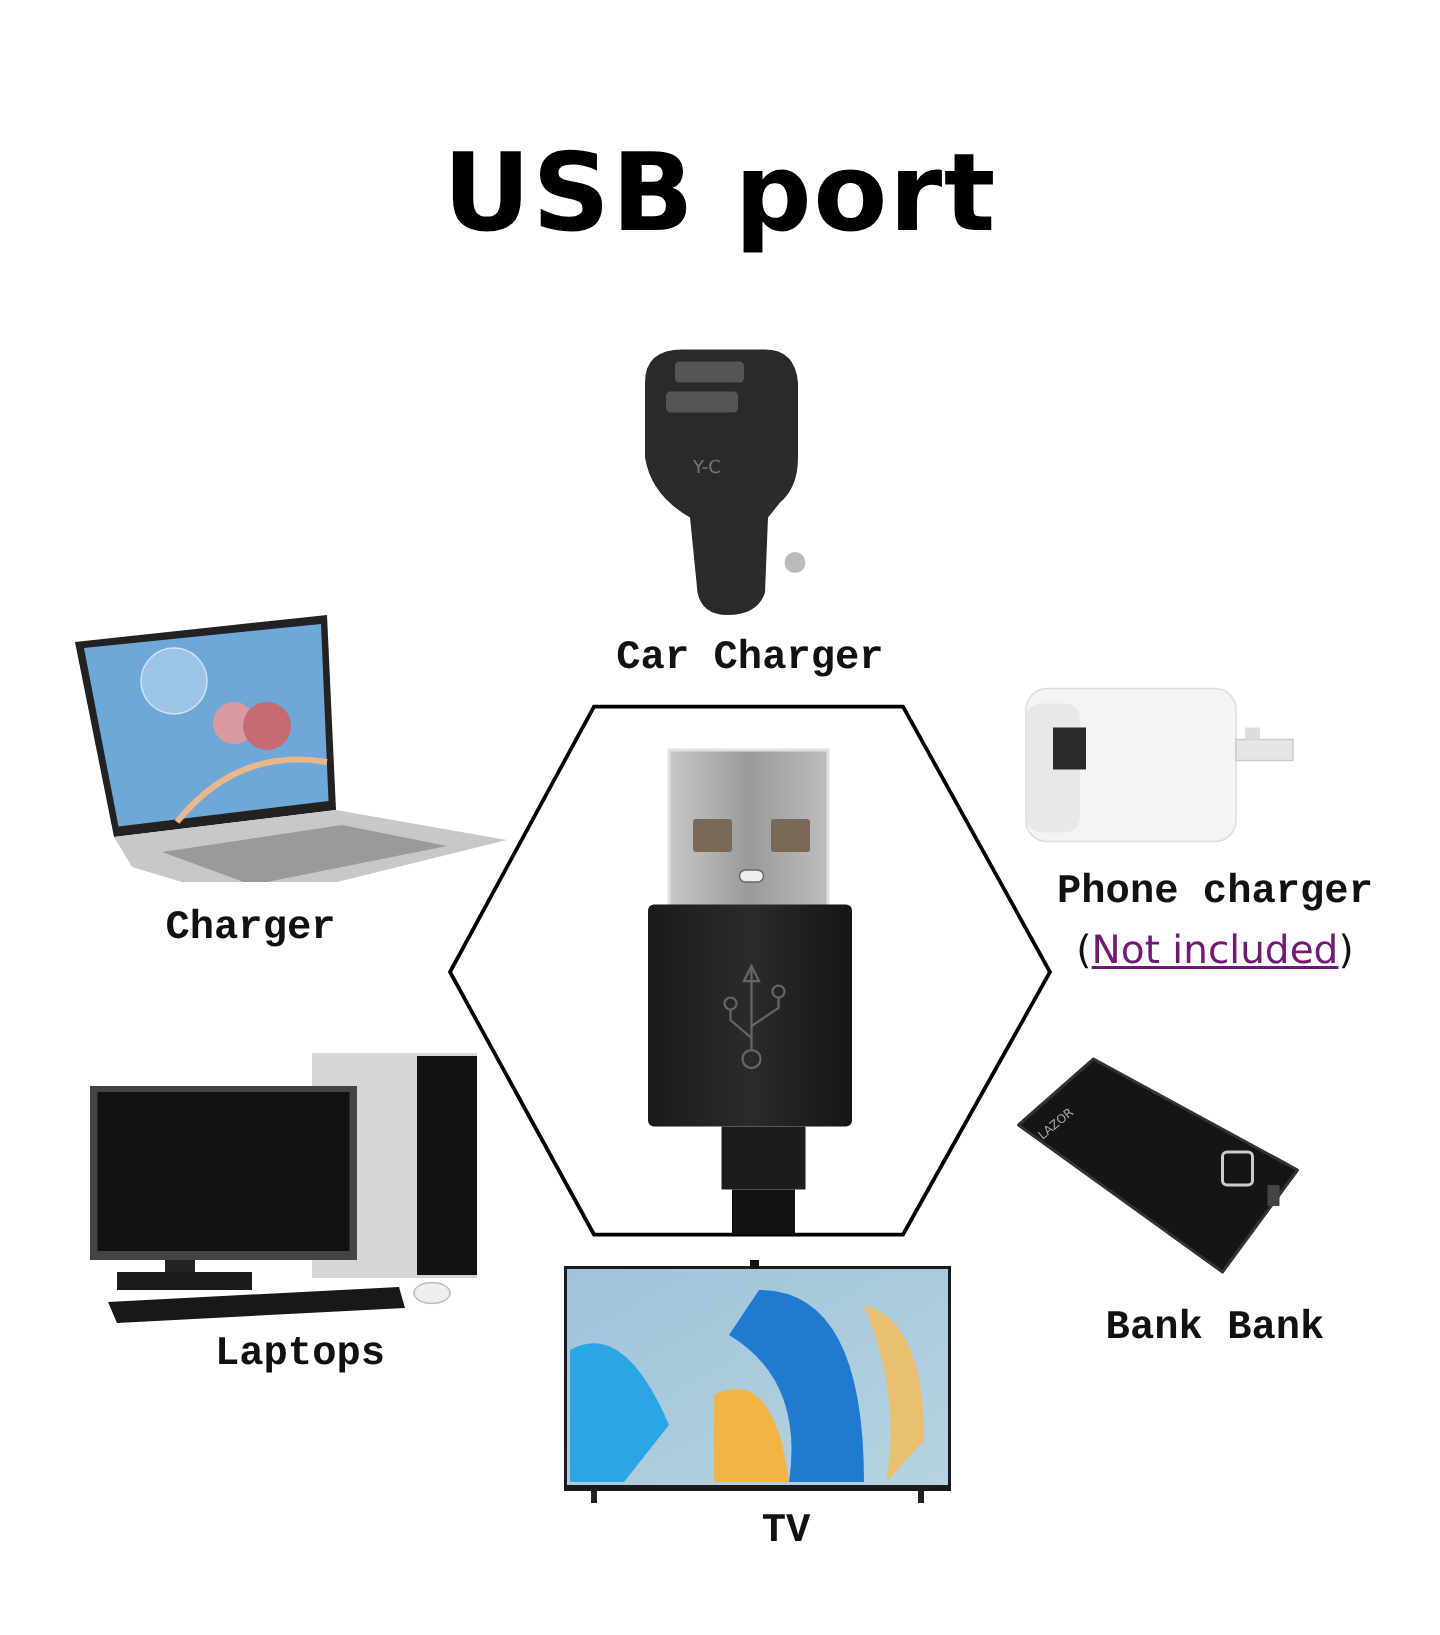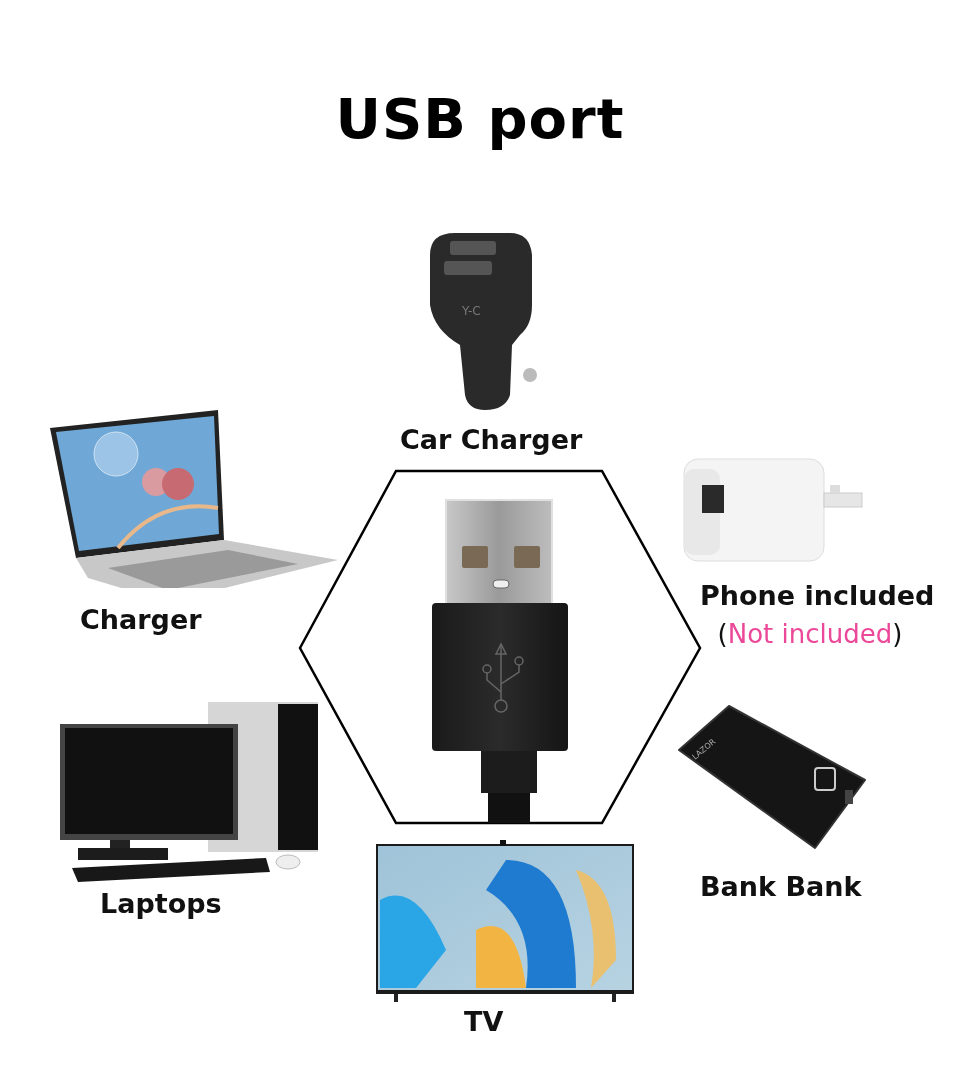--- a/index.html
+++ b/index.html
@@ -1,21 +1,21 @@
 <!DOCTYPE html>
 <html><head>
 <meta charset="utf-8">
 <style>
   * { box-sizing: border-box; margin: 0; padding: 0; }
   body { width: 960px; height: 1090px; background: #ffffff; position: relative; overflow: hidden; font-family: "DejaVu Sans", "Liberation Sans", sans-serif; }
   .abs { position: absolute; }
-  .title { left: 0; width: 960px; top: 86px; text-align: center; font-size: 56px; font-weight: bold; color: #000; letter-spacing: 1px; }
-  .label { font-size: 27px; font-weight: bold; color: #111; white-space: nowrap; }
+  .title { left: 0; width: 960px; top: 86px; text-align: center; font-size: 72px; font-weight: bold; color: #000; letter-spacing: 1px; }
+  .label { font-size: 27px; font-weight: bold; color: #111; text-align: center; white-space: nowrap; font-family: Liberation Mono, monospace; }
   .note { font-size: 26px; color: #111; text-align: center; white-space: nowrap; }
-  .note .red { color: #ec4899; }
+  .note .red { color: #701a75; text-decoration: underline; }
   svg { display: block; }
 </style>
 </head>
 <body>
 
 <div class="abs title">USB port</div>
 
 <div class="abs" style="left:296px; top:468px;">
   <svg width="410" height="360" viewBox="0 0 410 360">
     <polygon points="4,180 100,3 306,3 404,180 306,355 100,355" fill="#fff" stroke="#000" stroke-width="2.5"></polygon>
@@ -78,21 +78,21 @@
 
 <div class="abs" style="left:680px; top:455px;">
   <svg width="184" height="110" viewBox="0 0 184 110">
     <rect x="4" y="4" width="140" height="102" rx="14" fill="#f4f4f4" stroke="#ddd"></rect>
     <rect x="4" y="14" width="36" height="86" rx="10" fill="#e8e8e8"></rect>
     <rect x="22" y="30" width="22" height="28" fill="#2a2a2a"></rect>
     <rect x="144" y="38" width="38" height="14" fill="#e6e6e6" stroke="#ccc"></rect>
     <rect x="150" y="30" width="10" height="8" fill="#ddd"></rect>
   </svg>
 </div>
-<div class="abs label" style="left:700px; top:580px; width:220px;">Phone included</div>
+<div class="abs label" style="left:700px; top:580px; width:220px;">Phone charger</div>
 <div class="abs note" style="left:700px; top:619px; width:220px;"><span>(</span><span class="red">Not included</span><span>)</span></div>
 
 <div class="abs" style="left:56px; top:698px;">
   <svg width="270" height="184" viewBox="0 0 270 184">
     <rect x="152" y="4" width="110" height="150" fill="#d6d6d6"></rect>
     <rect x="222" y="6" width="40" height="146" fill="#111"></rect>
     <rect x="4" y="26" width="178" height="116" fill="#444"></rect>
     <rect x="9" y="30" width="168" height="106" fill="#111"></rect>
     <rect x="54" y="142" width="20" height="10" fill="#222"></rect>
     <rect x="22" y="150" width="90" height="12" fill="#1c1c1c"></rect>
@@ -124,13 +124,13 @@
     <rect x="2" y="6" width="254" height="144" fill="url(#tvbg)"></rect>
     <path d="M4,60 Q40,40 70,110 L40,148 L4,148 Z" fill="#2aa6e6"></path>
     <path d="M100,90 Q140,70 150,148 L100,148 Z" fill="#f2b544"></path>
     <path d="M130,20 Q200,20 200,148 L150,148 Q160,80 110,50 Z" fill="#1e7bd0"></path>
     <path d="M200,30 Q240,40 240,120 L215,148 Q225,90 200,30 Z" fill="#e9c070"></path>
     <rect x="18" y="154" width="4" height="8" fill="#222"></rect>
     <rect x="236" y="154" width="4" height="8" fill="#222"></rect>
     <rect x="124" y="0" width="6" height="6" fill="#111"></rect>
   </svg>
 </div>
-<div class="abs label" style="left:464px; top:1006px; width:100px;">TV</div>
+<div class="abs label" style="left:474px; top:1006px; width:100px;">TV</div>
 
 </body></html>

